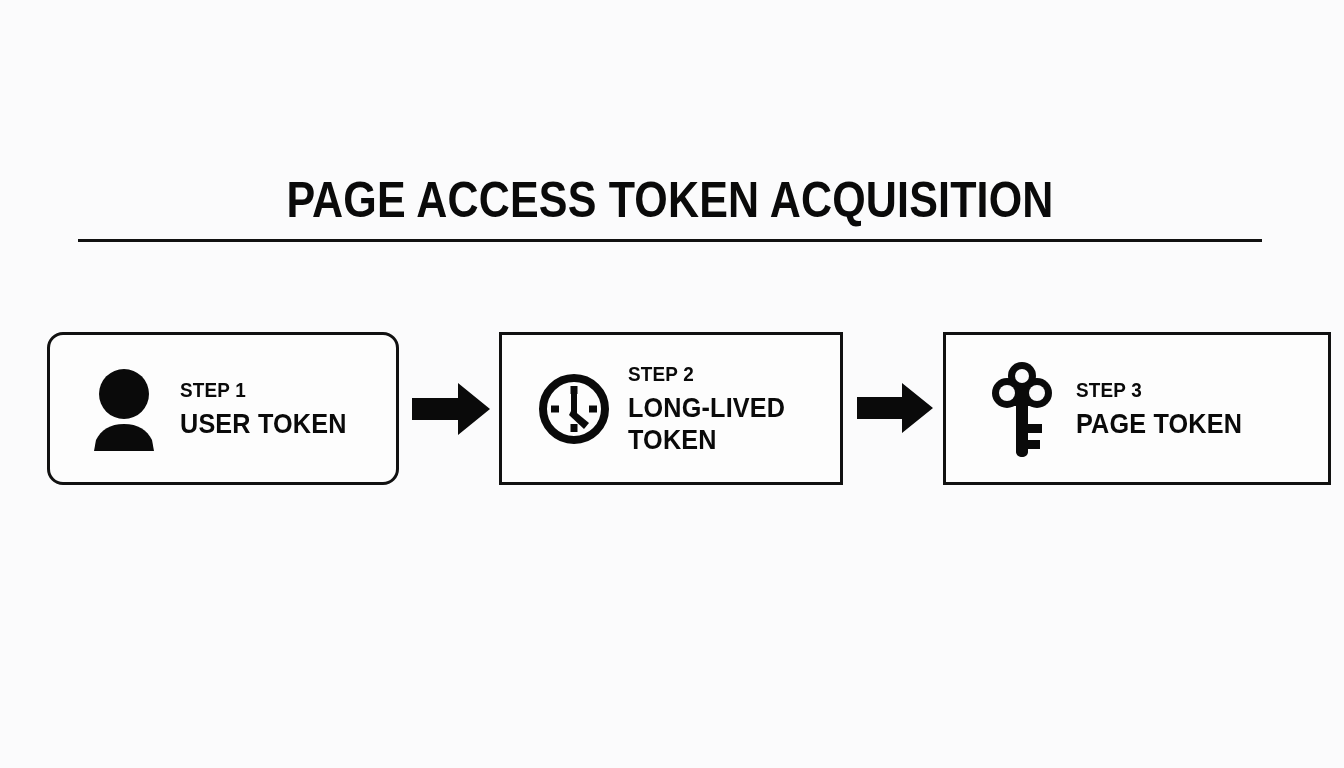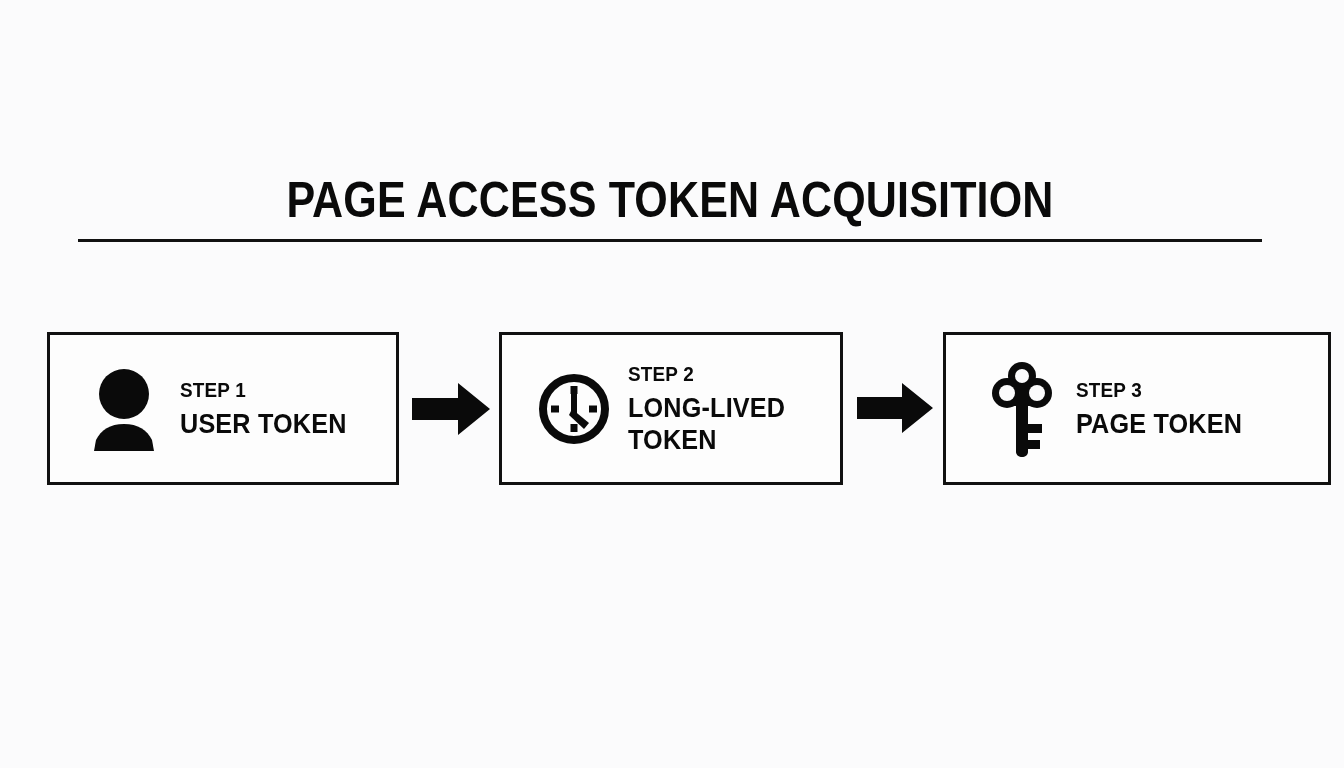--- a/index.html
+++ b/index.html
@@ -56,21 +56,21 @@
     position: absolute;
     top: 332px;
     height: 153px;
     border: 3px solid #111111;
     background: #fdfdfd;
     box-sizing: border-box;
     display: flex;
     flex-direction: row;
     align-items: center;
   }
-  #step-box-1 { left: 47px;  width: 352px; }
+  #step-box-1 { left: 47px;  width: 352px; border-radius: 16px; }
   #step-box-2 { left: 499px; width: 344px; }
   #step-box-3 { left: 943px; width: 388px; }
 
   .step-icon {
     flex: 0 0 auto;
     display: flex;
     align-items: center;
     justify-content: center;
   }
   #step-box-1 .step-icon { width: 112px; margin-left: 18px; }

